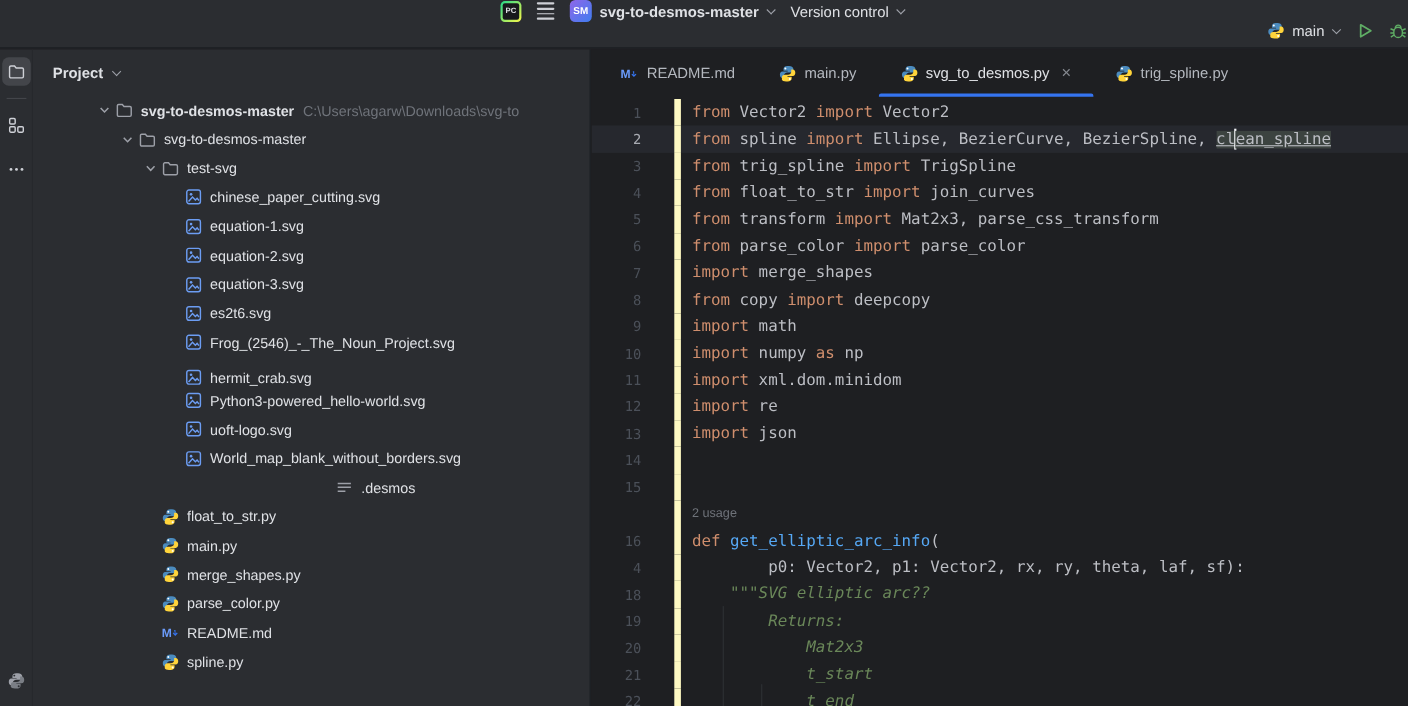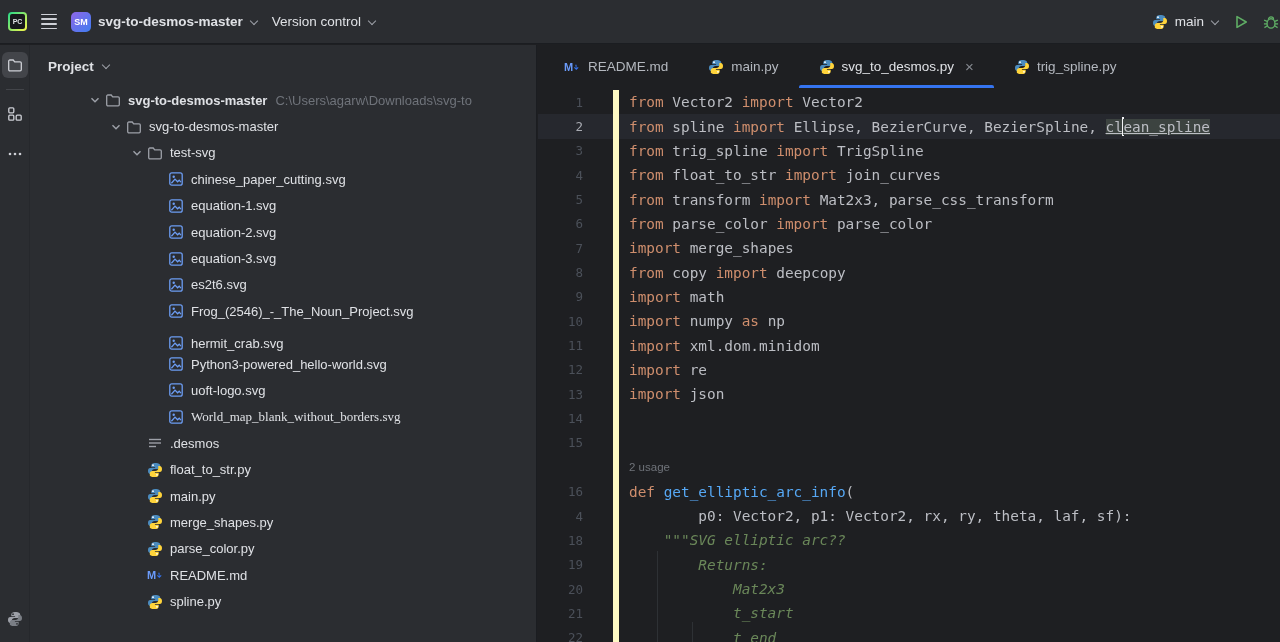--- a/index.html
+++ b/index.html
@@ -2,21 +2,21 @@
 <html><head>
 <meta charset="utf-8">
 <style>
   * { margin:0; padding:0; box-sizing:border-box; }
   html,body { width:1280px; height:642px; overflow:hidden; background:#1E1F22;
     font-family:"Liberation Sans", sans-serif; color:#DFE1E5; }
 
   
   .toolbar { position:absolute; left:0; top:0; width:1280px; height:44px;
     background:#2B2D31; border-bottom:1px solid #1B1D21;
-    display:flex; align-items:center; padding:0 10px 0 8px; }
+    display:flex; align-items:center; padding:0 10px 0 8px;flex-direction:column; }
   .tb-left { display:flex; align-items:center; gap:14px; }
   .tb-right { margin-left:auto; display:flex; align-items:center; gap:14px; }
   .ide-logo { width:19px; height:19px; border-radius:4px;
     background:linear-gradient(135deg,#21D789,#FCF84A);
     display:flex; align-items:center; justify-content:center; }
   .ide-logo-inner { width:15px; height:15px; border-radius:2px; background:#17181B;
     color:#DFE1E5; font-size:7px; font-weight:bold; display:flex; align-items:center; justify-content:center; }
   .menu-icon { display:flex; flex-direction:column; gap:3px; width:16px; padding:2px 0; cursor:pointer; }
   .menu-icon i { display:block; height:1.6px; background:#CED0D6; border-radius:1px; }
   .avatar { width:20px; height:20px; border-radius:5px;
@@ -324,32 +324,32 @@
           <span class="slot"></span>
           <span class="ticon">
             <svg width="16" height="16" viewBox="0 0 16 16">
               <rect x="1.8" y="1.8" width="12.4" height="12.4" rx="2" fill="none" stroke="#6C9DF3" stroke-width="1.3"></rect>
               <circle cx="5.7" cy="5.7" r="1.2" fill="#6C9DF3"></circle>
               <path fill="none" stroke="#6C9DF3" stroke-width="1.3" d="M3.4 12.2 7 8.1l2.6 2.7 1.6-1.6 1.7 2"></path>
             </svg>
           </span>
           <span>uoft-logo.svg</span>
         </div>
-        <div class="tree-row" style="padding-left: 117px; font-family: Liberation Serif, serif;">
+        <div class="tree-row" style="padding-left: 117px;">
           <span class="slot"></span>
           <span class="ticon">
             <svg width="16" height="16" viewBox="0 0 16 16">
               <rect x="1.8" y="1.8" width="12.4" height="12.4" rx="2" fill="none" stroke="#6C9DF3" stroke-width="1.3"></rect>
               <circle cx="5.7" cy="5.7" r="1.2" fill="#6C9DF3"></circle>
               <path fill="none" stroke="#6C9DF3" stroke-width="1.3" d="M3.4 12.2 7 8.1l2.6 2.7 1.6-1.6 1.7 2"></path>
             </svg>
           </span>
           <span>World_map_blank_without_borders.svg</span>
         </div>
-        <div class="tree-row" style="padding-left: 96px;">
+        <div class="tree-row" style="padding-left: 96px; justify-content: center;">
           <span class="slot"></span>
           <span class="ticon">
             <svg width="16" height="16" viewBox="0 0 16 16">
               <g stroke="#9DA0A8" stroke-width="1.4">
                 <line x1="2" y1="4.5" x2="14" y2="4.5"></line>
                 <line x1="2" y1="8" x2="14" y2="8"></line>
                 <line x1="2" y1="11.5" x2="9" y2="11.5"></line>
               </g>
             </svg>
           </span>

